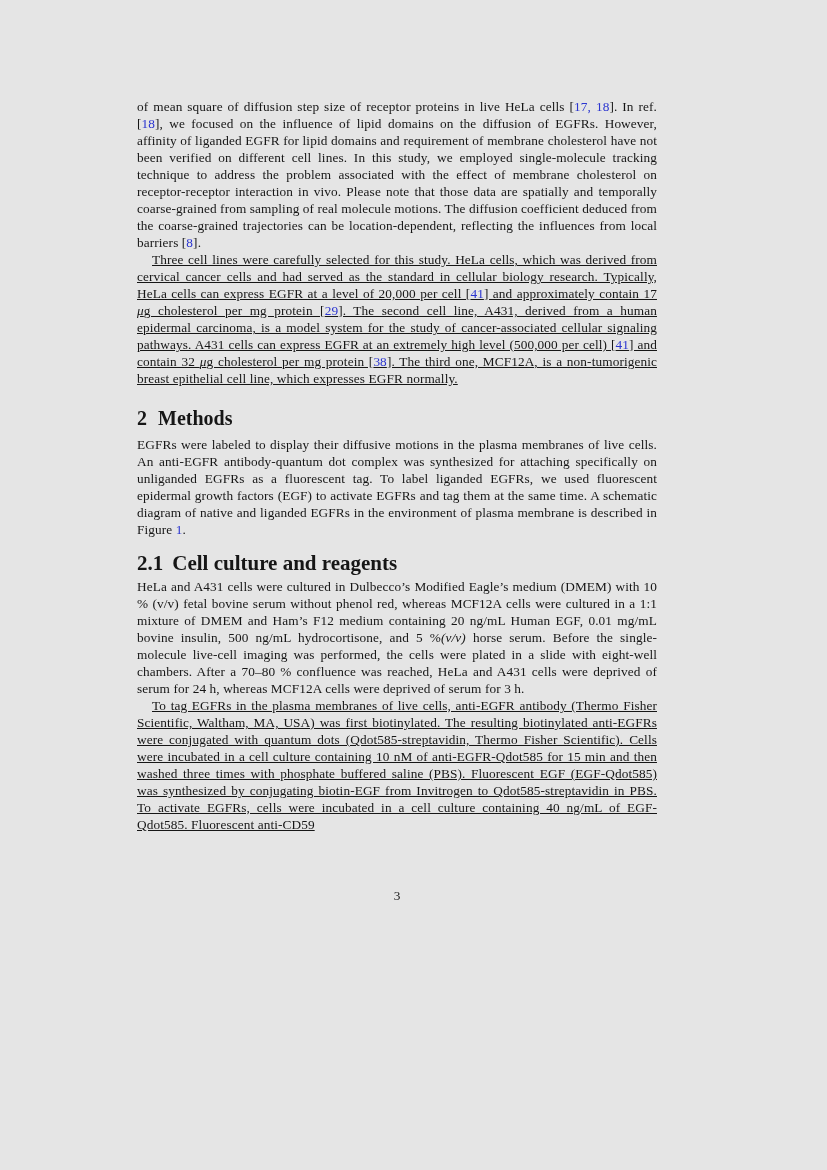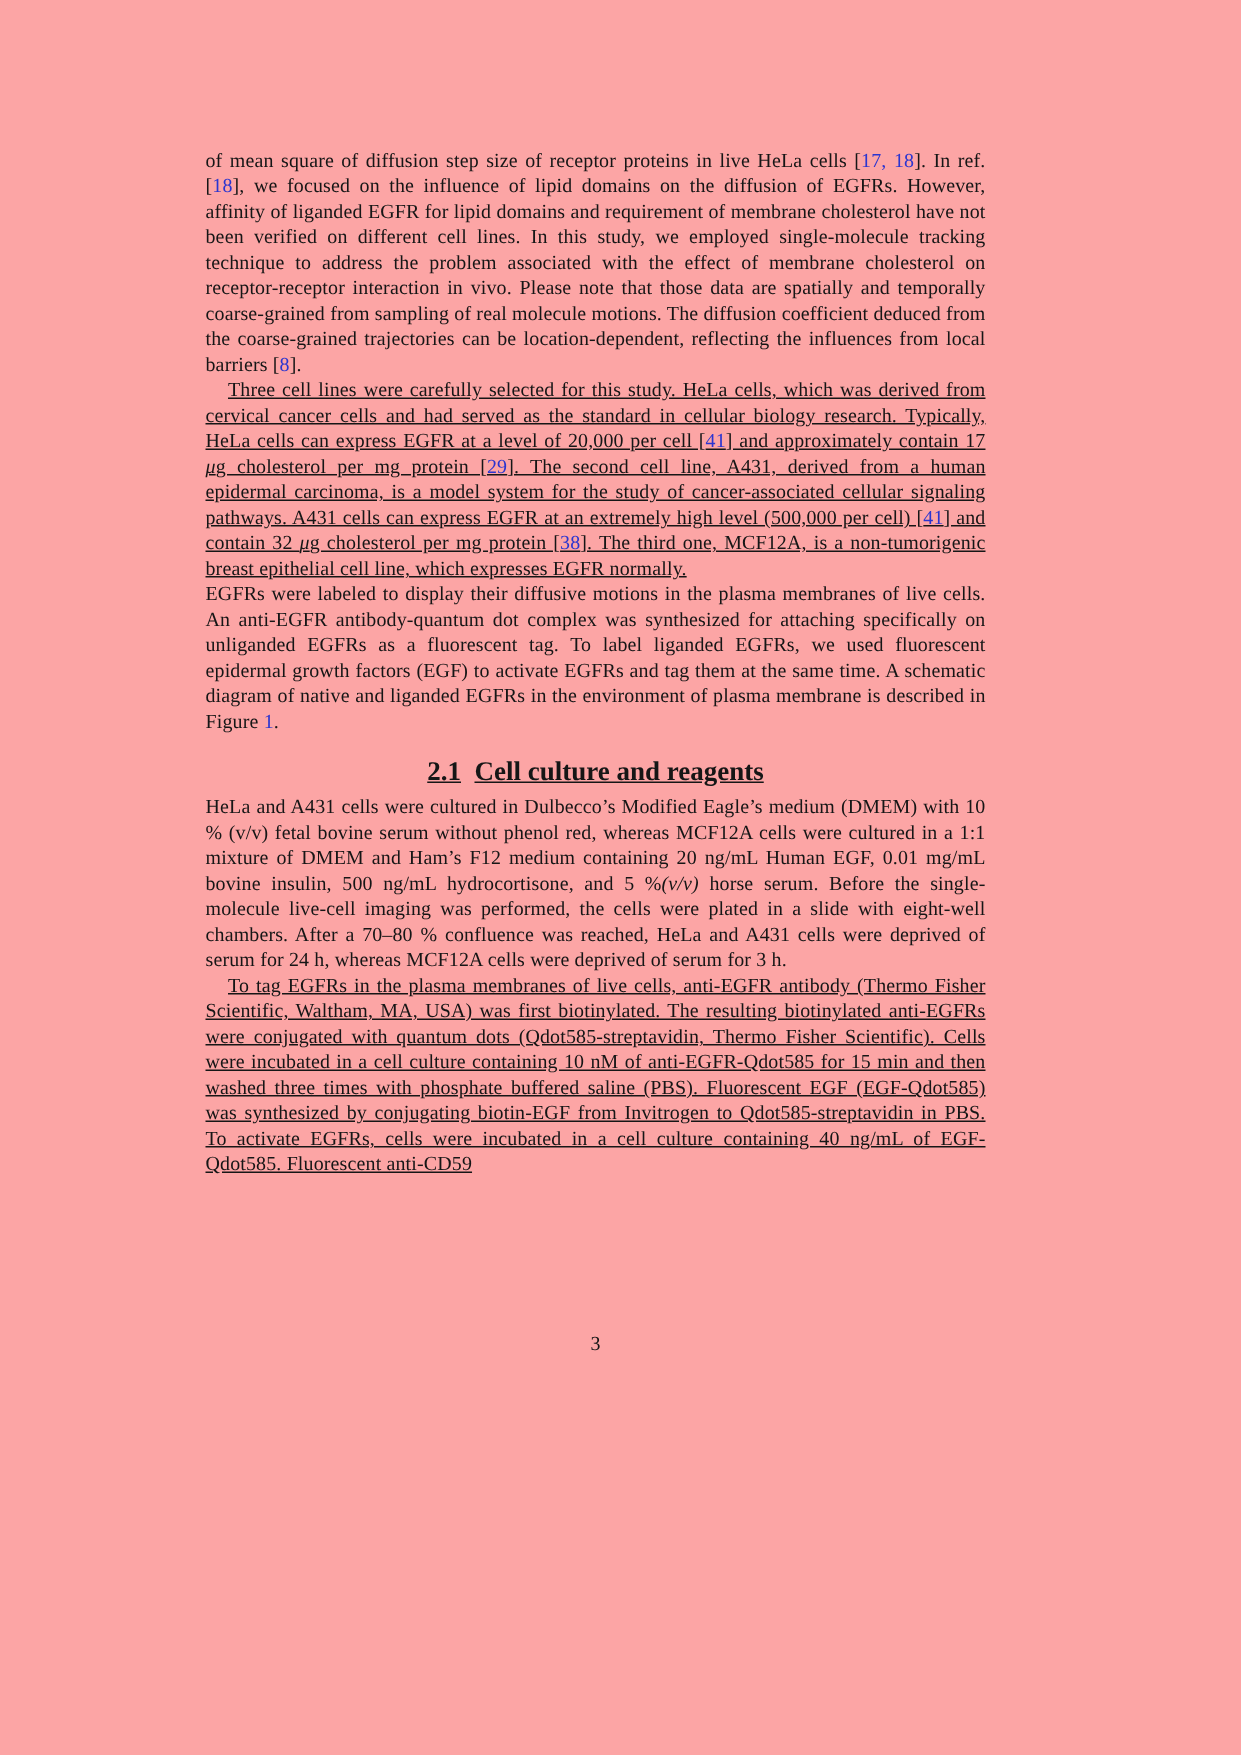--- a/index.html
+++ b/index.html
@@ -2,21 +2,21 @@
 <html style="--link-blue: #2b35d0; --ink: #161616;"><head>
 <meta charset="utf-8">
 <style>
   :root { --link-blue: #2b35d0; --ink: #161616; }
   * { box-sizing: border-box; }
   html, body { margin: 0; padding: 0; background: #ffffff; }
   .page {
     position: relative;
     width: 827px;
     height: 1170px;
-    background: #fca5a5;
+    background: #e5e5e5;
     overflow: hidden;
     font-family: "Liberation Serif", "DejaVu Serif", serif;
     color: var(--ink);
   }
   .content {
     position: absolute;
     left: 137px;
     top: 98px;
     width: 520px;
     font-size: 13.3px;
@@ -28,27 +28,26 @@
   .content p.indent { text-indent: 15px; text-decoration: underline; }
   h2.section {
     font-size: 20px;
     line-height: 24px;
     font-weight: bold;
     margin: 19px 0 6px 0;
     text-align: left;
     letter-spacing: 0;
   }
   h3.subsection {
-    font-size: 18px;
+    font-size: 21px;
     line-height: 20px;
     font-weight: bold;
     margin: 15px 0 5px 0;
-    text-align: center;
+    text-align: left;
     letter-spacing: 0;
-    text-decoration: underline;
   }
   .secnum { margin-right: 11px; }
   h3 .secnum { margin-right: 9px; }
   a.link {
     color: var(--link-blue);
     text-decoration: none;
     cursor: pointer;
   }
   em { font-style: italic; }
   .footer {
@@ -61,19 +60,20 @@
     color: var(--ink);
   }
 </style>
 </head>
 <body>
 
 <div class="page">
   <main class="content">
       <p><span>of mean square of diffusion step size of receptor proteins in live HeLa cells [</span><a class="link">17, 18</a><span>]. In ref. [</span><a class="link">18</a><span>], we focused on the influence of lipid domains on the diffusion of EGFRs. However, affinity of liganded EGFR for lipid domains and requirement of membrane cholesterol have not been verified on different cell lines. In this study, we employed single-molecule tracking technique to address the problem associated with the effect of membrane cholesterol on receptor-receptor interaction in vivo. Please note that those data are spatially and temporally coarse-grained from sampling of real molecule motions. The diffusion coefficient deduced from the coarse-grained trajectories can be location-dependent, reflecting the influences from local barriers [</span><a class="link">8</a><span>].</span></p>
       <p class="indent"><span>Three cell lines were carefully selected for this study. HeLa cells, which was derived from cervical cancer cells and had served as the standard in cellular biology research. Typically, HeLa cells can express EGFR at a level of 20,000 per cell [</span><a class="link">41</a><span>] and approximately contain 17 </span><em>μ</em><span>g cholesterol per mg protein [</span><a class="link">29</a><span>]. The second cell line, A431, derived from a human epidermal carcinoma, is a model system for the study of cancer-associated cellular signaling pathways. A431 cells can express EGFR at an extremely high level (500,000 per cell) [</span><a class="link">41</a><span>] and contain 32 </span><em>μ</em><span>g cholesterol per mg protein [</span><a class="link">38</a><span>]. The third one, MCF12A, is a non-tumorigenic breast epithelial cell line, which expresses EGFR normally.</span></p>
+      <h2 class="section"><span class="secnum">2</span><span>Methods</span></h2>
       <p><span>EGFRs were labeled to display their diffusive motions in the plasma membranes of live cells. An anti-EGFR antibody-quantum dot complex was synthesized for attaching specifically on unliganded EGFRs as a fluorescent tag. To label liganded EGFRs, we used fluorescent epidermal growth factors (EGF) to activate EGFRs and tag them at the same time. A schematic diagram of native and liganded EGFRs in the environment of plasma membrane is described in Figure </span><a class="link">1</a><span>.</span></p>
       <h3 class="subsection"><span class="secnum">2.1</span><span>Cell culture and reagents</span></h3>
       <p><span>HeLa and A431 cells were cultured in Dulbecco’s Modified Eagle’s medium (DMEM) with 10 % (v/v) fetal bovine serum without phenol red, whereas MCF12A cells were cultured in a 1:1 mixture of DMEM and Ham’s F12 medium containing 20 ng/mL Human EGF, 0.01 mg/mL bovine insulin, 500 ng/mL hydrocortisone, and 5 %</span><em>(v/v)</em><span> horse serum. Before the single-molecule live-cell imaging was performed, the cells were plated in a slide with eight-well chambers. After a 70–80 % confluence was reached, HeLa and A431 cells were deprived of serum for 24 h, whereas MCF12A cells were deprived of serum for 3 h.</span></p>
       <p class="indent"><span>To tag EGFRs in the plasma membranes of live cells, anti-EGFR antibody (Thermo Fisher Scientific, Waltham, MA, USA) was first biotinylated. The resulting biotinylated anti-EGFRs were conjugated with quantum dots (Qdot585-streptavidin, Thermo Fisher Scientific). Cells were incubated in a cell culture containing 10 nM of anti-EGFR-Qdot585 for 15 min and then washed three times with phosphate buffered saline (PBS). Fluorescent EGF (EGF-Qdot585) was synthesized by conjugating biotin-EGF from Invitrogen to Qdot585-streptavidin in PBS. To activate EGFRs, cells were incubated in a cell culture containing 40 ng/mL of EGF-Qdot585. Fluorescent anti-CD59</span></p>
     </main>
   <div class="footer">3</div>
 </div>
 
 </body></html>

